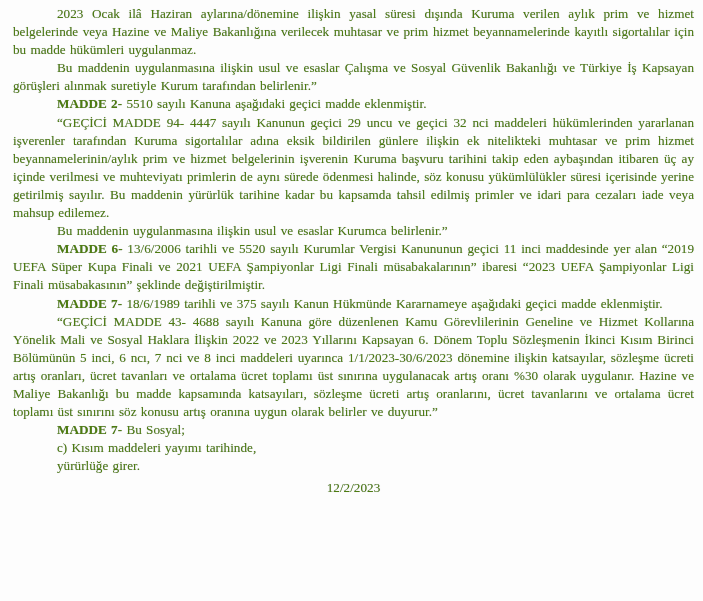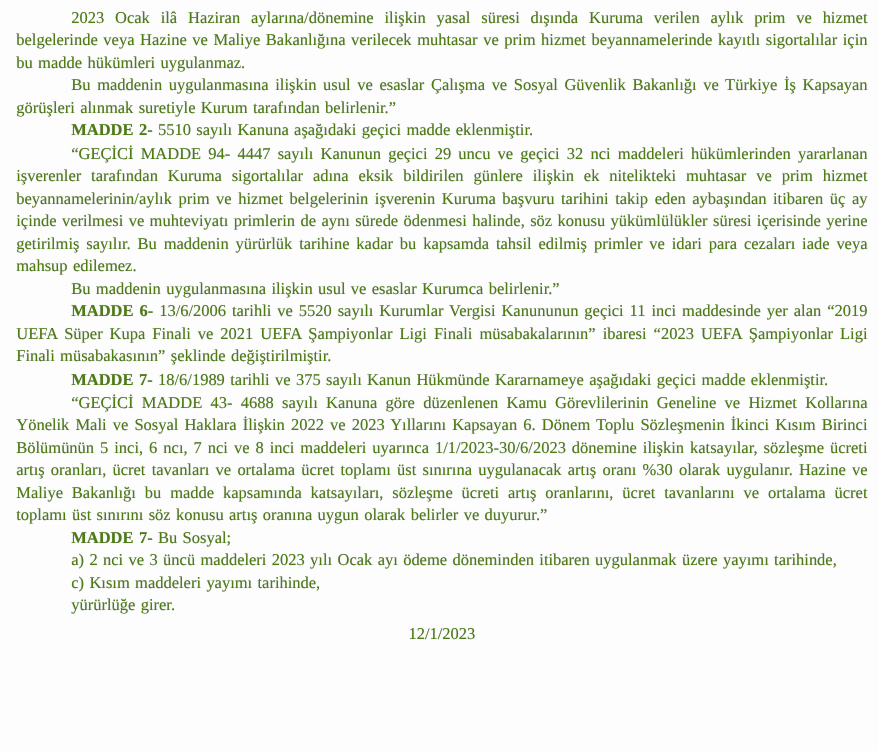--- a/index.html
+++ b/index.html
@@ -55,23 +55,22 @@
   <p class="para"><span class="lead"></span><span>Bu maddenin uygulanmasına ilişkin usul ve esaslar Kurumca belirlenir.”</span></p>
 
   <p class="para"><span class="lead">MADDE 6-</span><span> 13/6/2006 tarihli ve 5520 sayılı Kurumlar Vergisi Kanununun geçici 11 inci maddesinde yer alan “2019 UEFA Süper Kupa Finali ve 2021 UEFA Şampiyonlar Ligi Finali müsabakalarının” ibaresi “2023 UEFA Şampiyonlar Ligi Finali müsabakasının” şeklinde değiştirilmiştir.</span></p>
 
   <p class="para"><span class="lead">MADDE 7-</span><span> 18/6/1989 tarihli ve 375 sayılı Kanun Hükmünde Kararnameye aşağıdaki geçici madde eklenmiştir.</span></p>
 
   <p class="para"><span class="lead"></span><span>“GEÇİCİ MADDE 43- 4688 sayılı Kanuna göre düzenlenen Kamu Görevlilerinin Geneline ve Hizmet Kollarına Yönelik Mali ve Sosyal Haklara İlişkin 2022 ve 2023 Yıllarını Kapsayan 6. Dönem Toplu Sözleşmenin İkinci Kısım Birinci Bölümünün 5 inci, 6 ncı, 7 nci ve 8 inci maddeleri uyarınca 1/1/2023-30/6/2023 dönemine ilişkin katsayılar, sözleşme ücreti artış oranları, ücret tavanları ve ortalama ücret toplamı üst sınırına uygulanacak artış oranı %30 olarak uygulanır. Hazine ve Maliye Bakanlığı bu madde kapsamında katsayıları, sözleşme ücreti artış oranlarını, ücret tavanlarını ve ortalama ücret toplamı üst sınırını söz konusu artış oranına uygun olarak belirler ve duyurur.”</span></p>
 
   <p class="para"><span class="lead">MADDE 7-</span><span> Bu Sosyal;</span></p>
 
-  <p class="para"><span class="lead"></span><span>a) 2 nci ve 3 üncü maddeleri 2023 yılı Ocak ayı ödeme döneminden itibaren uygulanmak üzere yayımı tarihinde,</span></p>
 
 
   <p class="para"><span class="lead"></span><span>c) Kısım maddeleri yayımı tarihinde,</span></p>
 
   <p class="para"><span class="lead"></span><span>yürürlüğe girer.</span></p>
 
 
-  <p class="date">12/1/2023</p>
+  <p class="date">12/2/2023</p>
 
 </div>
 
 </body></html>

